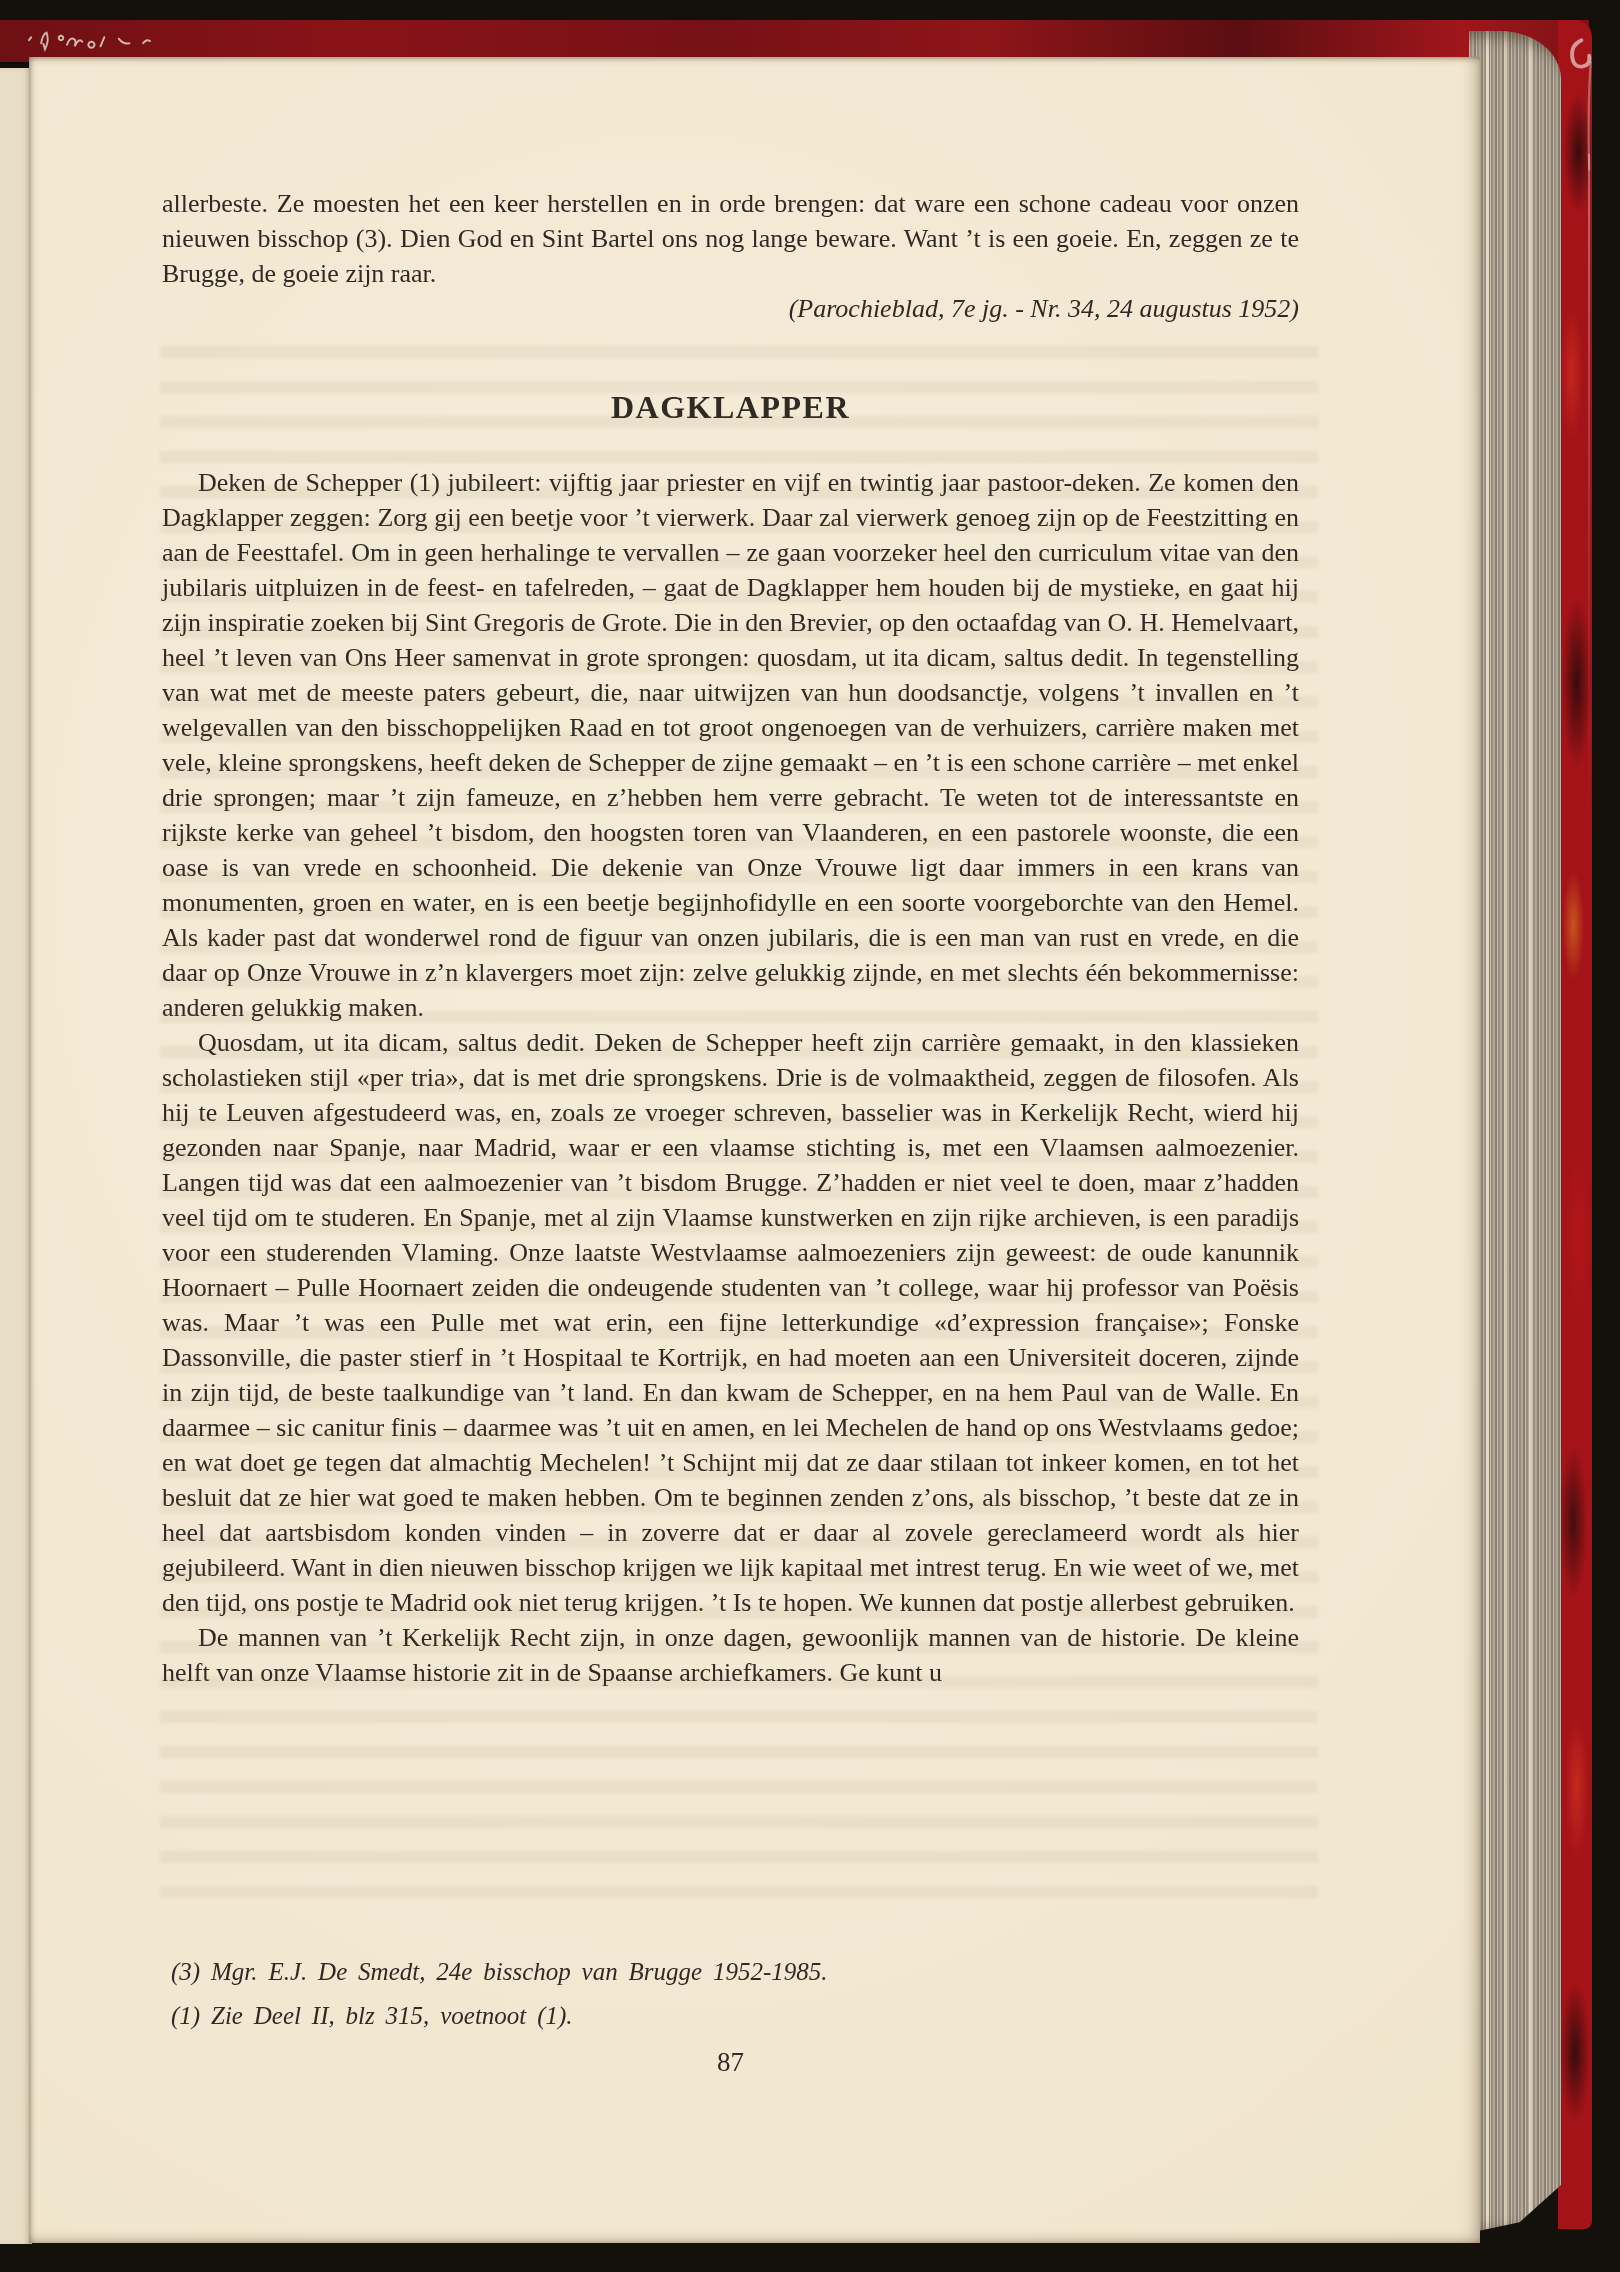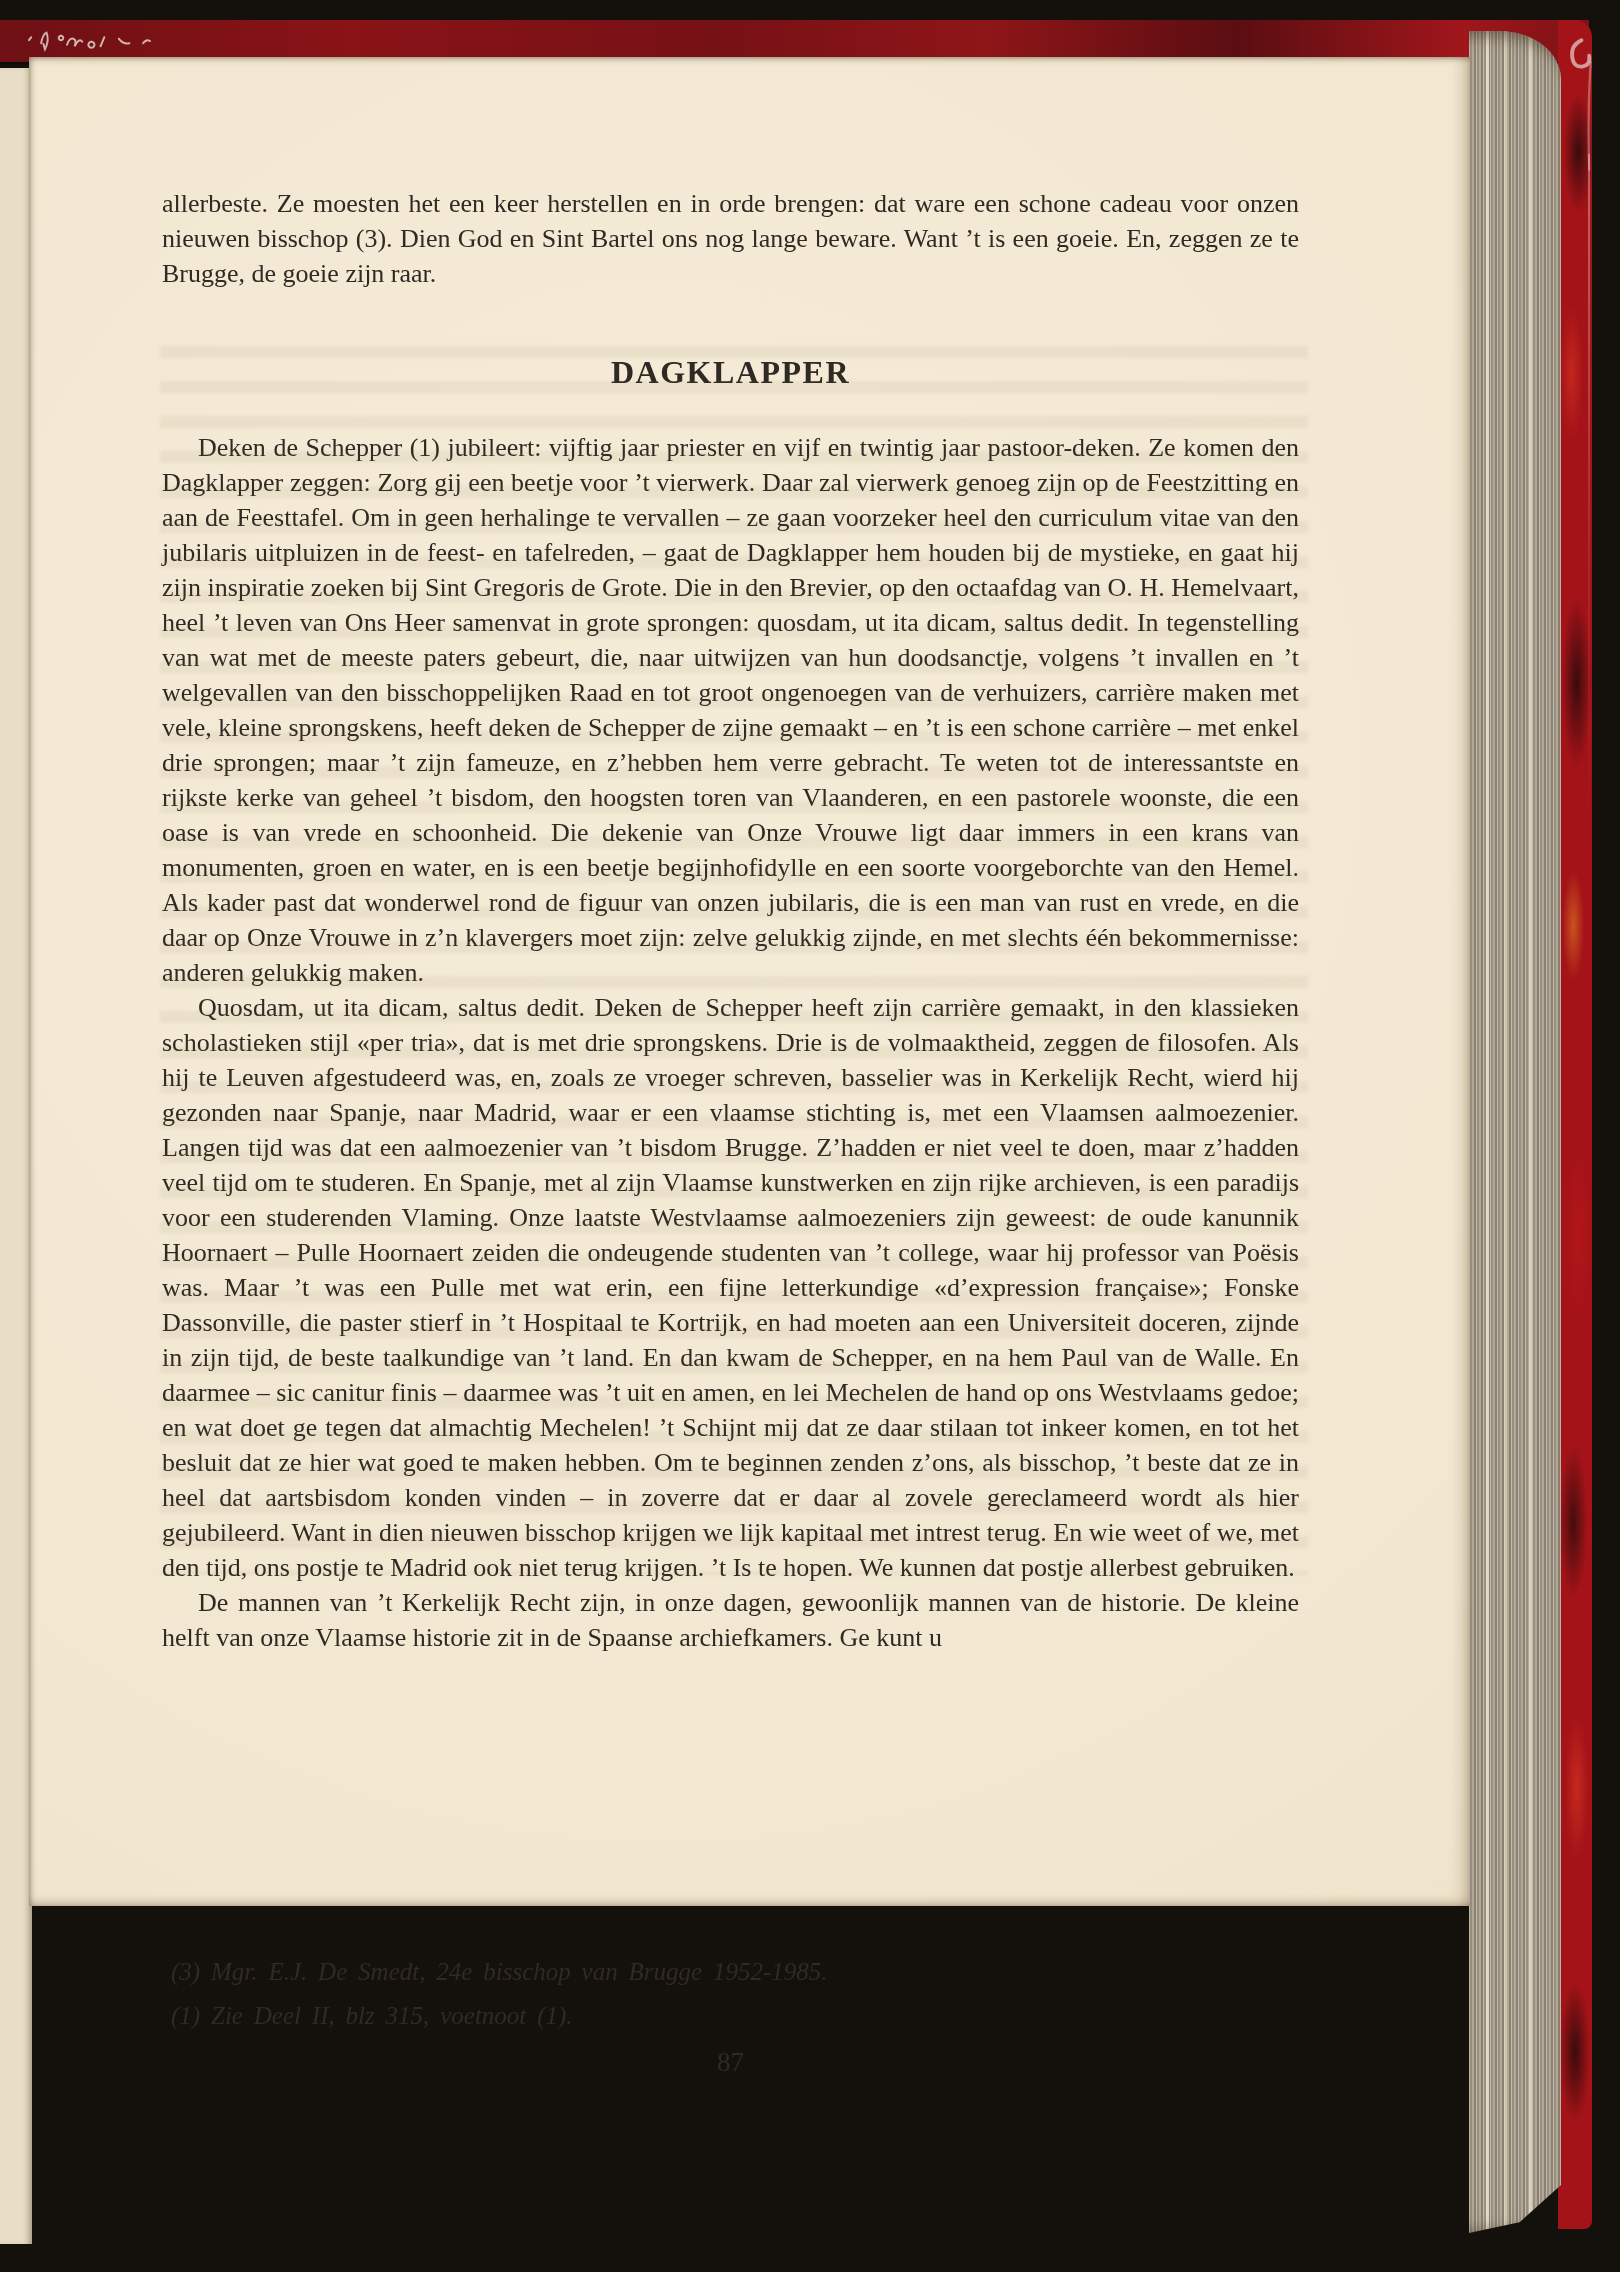--- a/index.html
+++ b/index.html
@@ -35,27 +35,27 @@
       linear-gradient(90deg,transparent 0 17px,rgba(238,228,203,.85) 17px 20px,transparent 20px 35px,rgba(230,219,193,.7) 35px 38px,transparent 38px 60px,rgba(236,226,200,.8) 60px 63px,transparent 63px),
       repeating-linear-gradient(90deg,#c3baa9 0 1.5px,#998f80 1.5px 3.1px,#b2a898 3.1px 4.6px,#8b8173 4.6px 7px);
     clip-path:polygon(0 0,100% 0,100% calc(100% - 48px),55% calc(100% - 10.8px),0 100%);
     box-shadow:inset 0 18.5px 14px -12.3px rgba(70,55,35,.55), inset 0 -15.4px 12.3px -10.8px rgba(70,55,35,.45);}
 
   
   .under-page{position:absolute;left:0;top:68px;width:32px;height:2176px;background:var(--paper_edge,#e8ddc6);
     box-shadow:inset -6.2px 0 7px -3.9px rgba(95,75,45,.55);}
 
   
-  .page{position:absolute;left:29px;top:57px;width:1441px;height:1849px;
+  .page{position:absolute;left:29px;top:57px;width:1441px;height:2186px;
     background:radial-gradient(130% 105% at 44% 38%,#f5ecd8 0%,var(--paper,#f2e7d1) 55%,#ecdfc4 100%);
     box-shadow:inset 3.9px 0 6.2px -3.1px rgba(80,60,35,.55),
                inset 0 5.4px 7.7px -5.4px rgba(80,60,35,.6),
                inset -10.8px 0 17px -9.2px rgba(95,75,45,.5),
                inset 0 -7.7px 12.3px -7.7px rgba(95,75,45,.4);
-    color:var(--ink,#2f2a23);}
+    color:var(--ink,#2f2a23);padding-left:10px;}
   
   .page::after{content:"";position:absolute;left:131px;right:162px;top:289px;bottom:331px;
     background:repeating-linear-gradient(180deg,rgba(125,105,70,.075) 0 11.6px,transparent 11.6px 35px);
     filter:blur(1.5px);pointer-events:none;}
 
   .text-col{position:absolute;left:133px;top:129px;width:1137px;
     font-size:26px;line-height:35px;text-align:justify;}
   .text-col p{margin:0;}
   .attr{text-align:right;font-style:italic;}
   .heading{margin:64px 0 41px;font-size:32px;line-height:34px;font-weight:bold;
@@ -86,20 +86,21 @@
     </g>
   </svg>
 
   <div class="page-stack"></div>
   <div class="under-page"></div>
 
   <div class="page">
 
     <div class="text-col">
       <p class="cont">allerbeste. Ze moesten het een keer herstellen en in orde brengen: dat ware een schone cadeau voor onzen nieuwen bisschop (3). Dien God en Sint Bartel ons nog lange beware. Want ’t is een goeie. En, zeggen ze te Brugge, de goeie zijn raar.</p>
+      <p class="attr">(Parochieblad, 7e jg. - Nr. 34, 24 augustus 1952)</p>
       <h1 class="heading">DAGKLAPPER</h1>
       <p class="bp">Deken de Schepper (1) jubileert: vijftig jaar priester en vijf en twintig jaar pastoor-deken. Ze komen den Dagklapper zeggen: Zorg gij een beetje voor ’t vierwerk. Daar zal vierwerk genoeg zijn op de Feestzitting en aan de Feesttafel. Om in geen herhalinge te vervallen – ze gaan voorzeker heel den curriculum vitae van den jubilaris uitpluizen in de feest- en tafelreden, – gaat de Dagklapper hem houden bij de mystieke, en gaat hij zijn inspiratie zoeken bij Sint Gregoris de Grote. Die in den Brevier, op den octaafdag van O. H. Hemelvaart, heel ’t leven van Ons Heer samenvat in grote sprongen: quosdam, ut ita dicam, saltus dedit. In tegenstelling van wat met de meeste paters gebeurt, die, naar uitwijzen van hun doodsanctje, volgens ’t invallen en ’t welgevallen van den bisschoppelijken Raad en tot groot ongenoegen van de verhuizers, carrière maken met vele, kleine sprongskens, heeft deken de Schepper de zijne gemaakt – en ’t is een schone carrière – met enkel drie sprongen; maar ’t zijn fameuze, en z’hebben hem verre gebracht. Te weten tot de interessantste en rijkste kerke van geheel ’t bisdom, den hoogsten toren van Vlaanderen, en een pastorele woonste, die een oase is van vrede en schoonheid. Die dekenie van Onze Vrouwe ligt daar immers in een krans van monumenten, groen en water, en is een beetje begijnhofidylle en een soorte voorgeborchte van den Hemel. Als kader past dat wonderwel rond de figuur van onzen jubilaris, die is een man van rust en vrede, en die daar op Onze Vrouwe in z’n klavergers moet zijn: zelve gelukkig zijnde, en met slechts één bekommernisse: anderen gelukkig maken.</p>
       <p class="bp">Quosdam, ut ita dicam, saltus dedit. Deken de Schepper heeft zijn carrière gemaakt, in den klassieken scholastieken stijl «per tria», dat is met drie sprongskens. Drie is de volmaaktheid, zeggen de filosofen. Als hij te Leuven afgestudeerd was, en, zoals ze vroeger schreven, basselier was in Kerkelijk Recht, wierd hij gezonden naar Spanje, naar Madrid, waar er een vlaamse stichting is, met een Vlaamsen aalmoezenier. Langen tijd was dat een aalmoezenier van ’t bisdom Brugge. Z’hadden er niet veel te doen, maar z’hadden veel tijd om te studeren. En Spanje, met al zijn Vlaamse kunstwerken en zijn rijke archieven, is een paradijs voor een studerenden Vlaming. Onze laatste Westvlaamse aalmoezeniers zijn geweest: de oude kanunnik Hoornaert – Pulle Hoornaert zeiden die ondeugende studenten van ’t college, waar hij professor van Poësis was. Maar ’t was een Pulle met wat erin, een fijne letterkundige «d’expression française»; Fonske Dassonville, die paster stierf in ’t Hospitaal te Kortrijk, en had moeten aan een Universiteit doceren, zijnde in zijn tijd, de beste taalkundige van ’t land. En dan kwam de Schepper, en na hem Paul van de Walle. En daarmee – sic canitur finis – daarmee was ’t uit en amen, en lei Mechelen de hand op ons Westvlaams gedoe; en wat doet ge tegen dat almachtig Mechelen! ’t Schijnt mij dat ze daar stilaan tot inkeer komen, en tot het besluit dat ze hier wat goed te maken hebben. Om te beginnen zenden z’ons, als bisschop, ’t beste dat ze in heel dat aartsbisdom konden vinden – in zoverre dat er daar al zovele gereclameerd wordt als hier gejubileerd. Want in dien nieuwen bisschop krijgen we lijk kapitaal met intrest terug. En wie weet of we, met den tijd, ons postje te Madrid ook niet terug krijgen. ’t Is te hopen. We kunnen dat postje allerbest gebruiken.</p>
       <p class="bp">De mannen van ’t Kerkelijk Recht zijn, in onze dagen, gewoonlijk mannen van de historie. De kleine helft van onze Vlaamse historie zit in de Spaanse archiefkamers. Ge kunt u</p>
     </div>
 
     <div class="footnotes">
       <p>(3) Mgr. E.J. De Smedt, 24e bisschop van Brugge 1952-1985.</p>
       <p>(1) Zie Deel II, blz 315, voetnoot (1).</p>
     </div>

